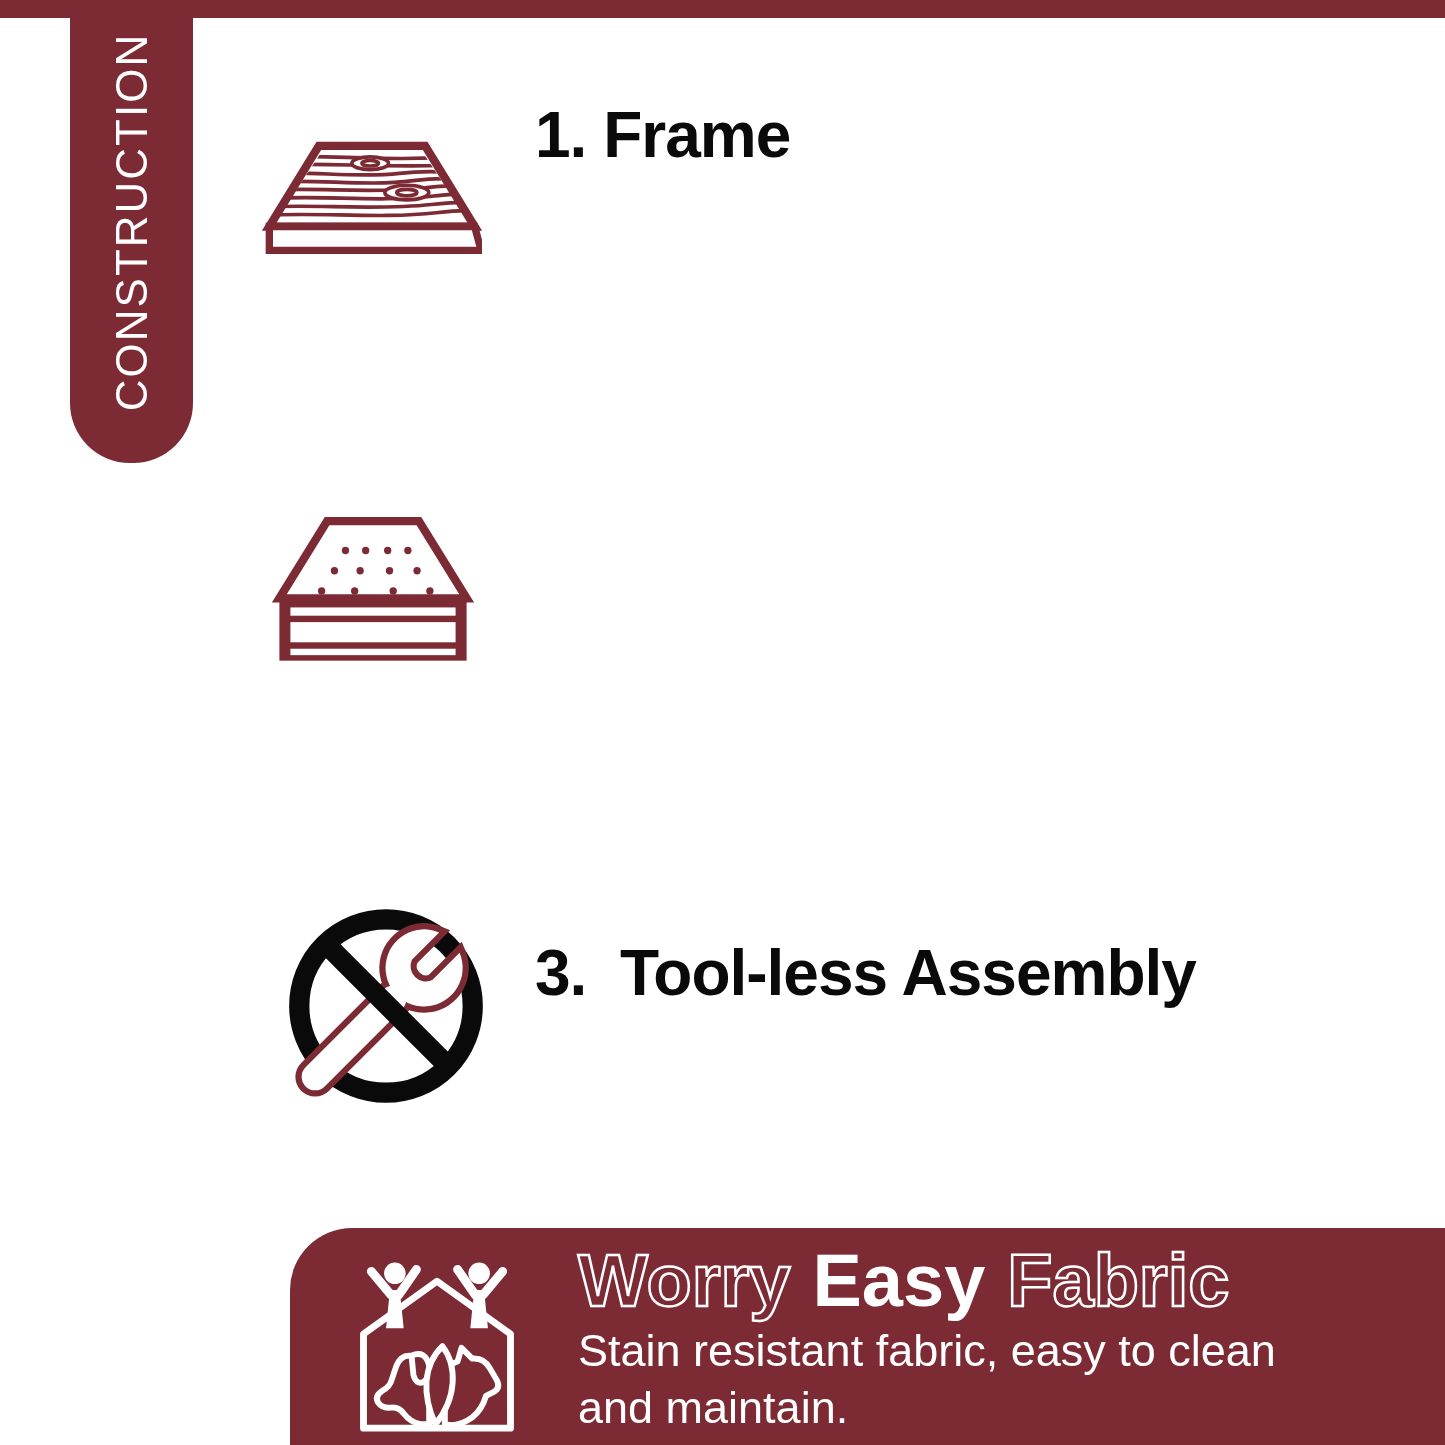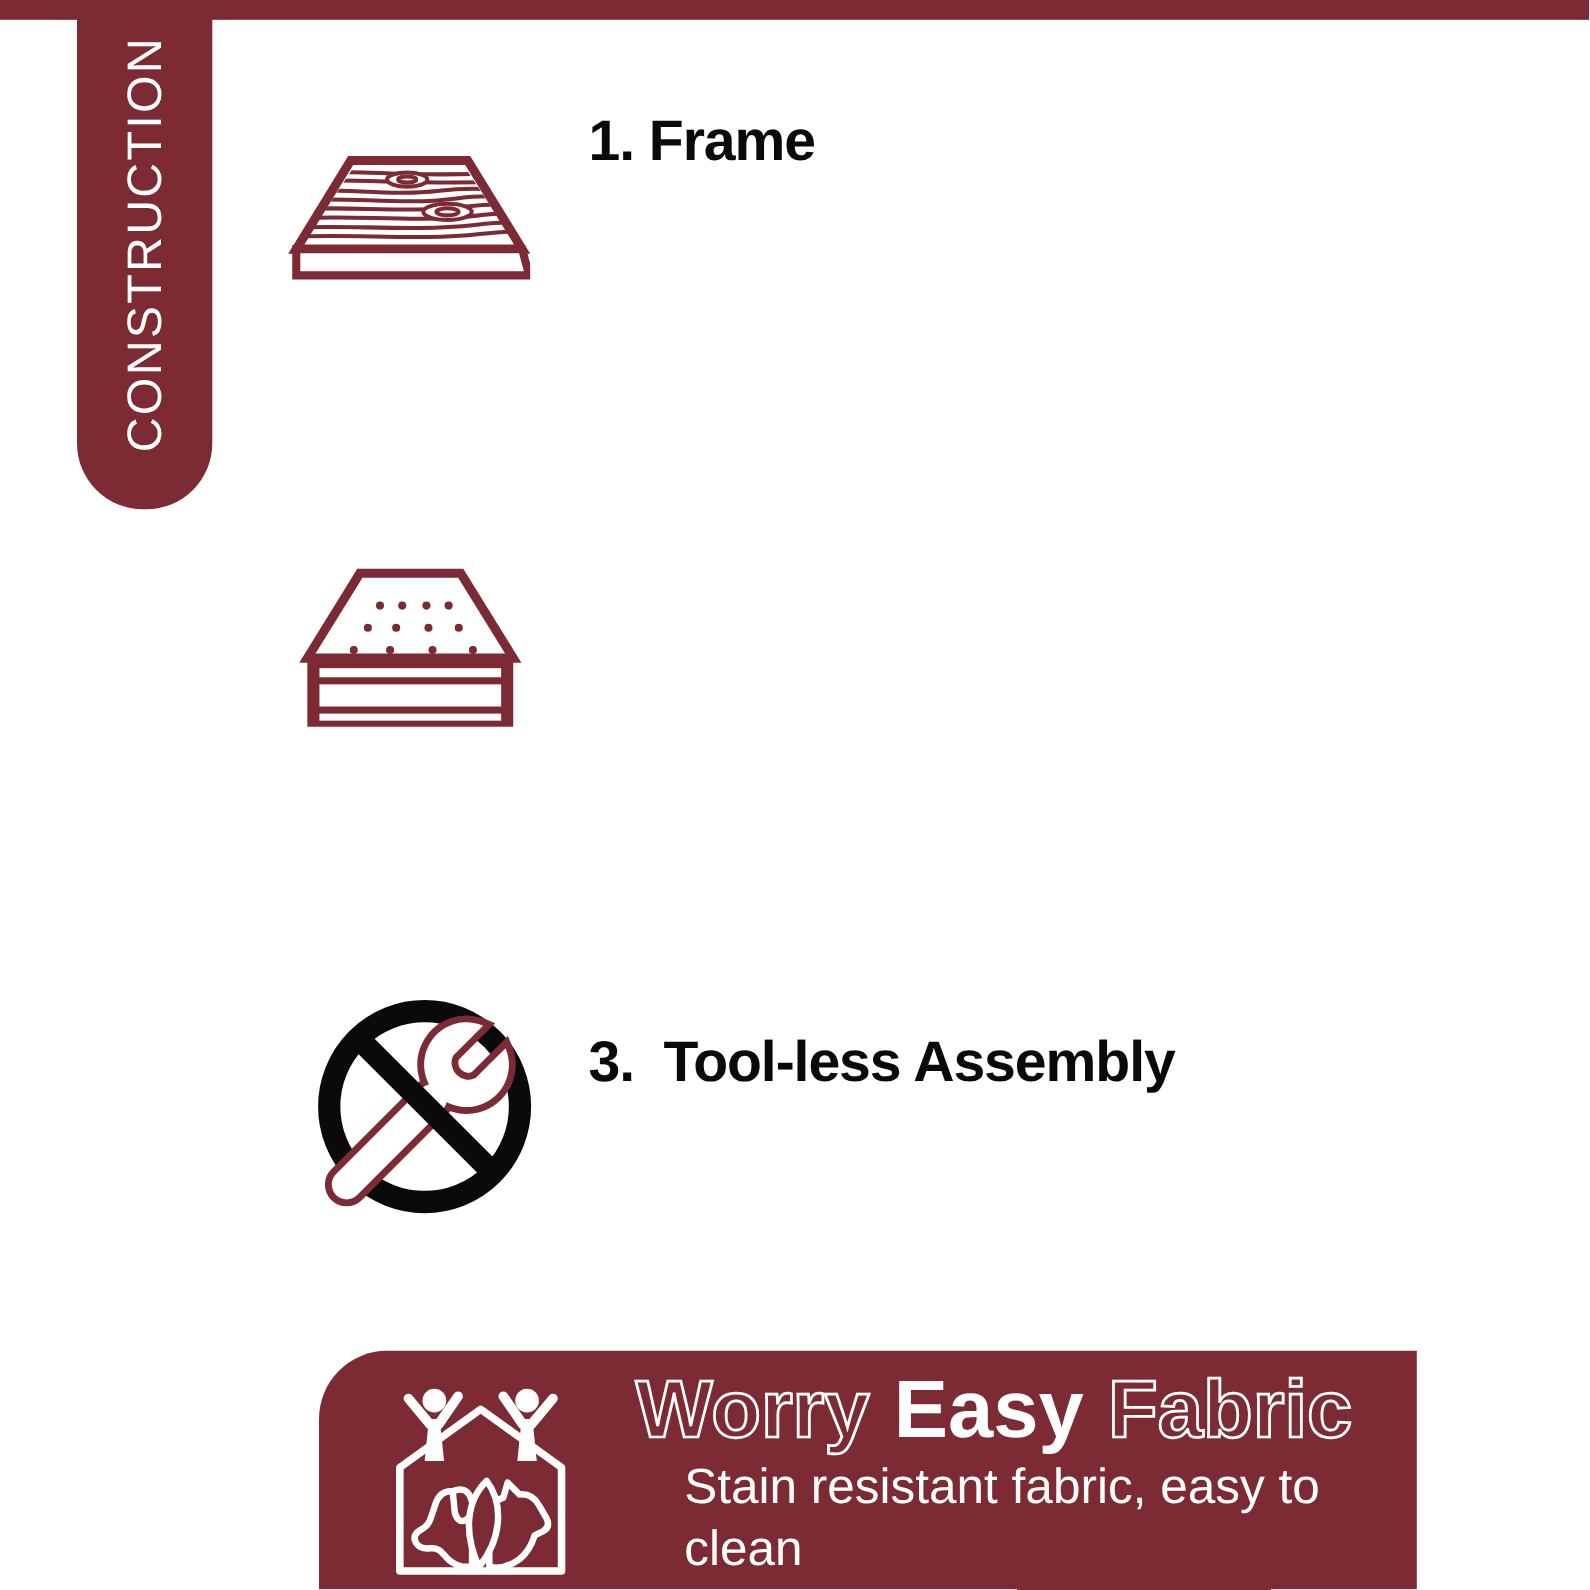--- a/index.html
+++ b/index.html
@@ -14,48 +14,48 @@
     background:#7C2A33; border-radius:0 0 60px 60px;
   }
   .pill-label {
     position:absolute; top:48%; left:50%;
     transform:translate(-50%,-50%) rotate(-90deg);
     white-space:nowrap; color:#ffffff; font-size:44px; letter-spacing:2px; font-weight:400;
   }
   
   .step-text { position:absolute; left:535px; width:900px; }
   .step-title {
-    font-weight:bold; font-size:52px; line-height:1.1; color:#0a0a0a;
+    font-weight:bold; font-size:64px; line-height:1.1; color:#0a0a0a;
     white-space:pre; letter-spacing:-1px;
   }
   .step-desc {
     margin-top:6px; font-size:45px; line-height:1.27; color:#141414;
     white-space:pre-line;
   }
   #step1-text { top:100px; }
   #step2-text { top:478px; }
   #step3-text { top:898px;margin-top:40px; }
   .icon-box { position:absolute; }
   #icon1 { left:262px; top:138px; width:220px; height:122px; }
   #icon2 { left:272px; top:512px; width:202px; height:156px; }
   #icon3 { left:280px; top:900px; width:212px; height:212px; }
   
   .banner {
-    position:absolute; left:290px; top:1228px; width:998px; height:217px;
+    position:absolute; left:290px; top:1228px; width:1155px; height:217px;
     background:#7C2A33; border-radius:62px 0 0 0;
   }
   .banner-icon { position:absolute; left:48px; top:12px; width:198px; height:196px; }
   .banner-title {
     position:absolute; left:288px; top:12px; display:flex; gap:22px;
     font-size:74px; font-weight:bold; color:#ffffff; line-height:1.1;
   }
   .outline-word { color:transparent; -webkit-text-stroke:2.5px #ffffff; }
   .banner-desc {
     position:absolute; left:288px; top:94px; font-size:45px; line-height:1.27;
-    color:#ffffff; white-space:pre-line;margin-left:44px;
+    color:#ffffff; white-space:pre-line;
   }
 </style>
 </head>
 <body>
 
 <div class="canvas">
 
   <div class="top-bar"></div>
 
   <div class="pill">

